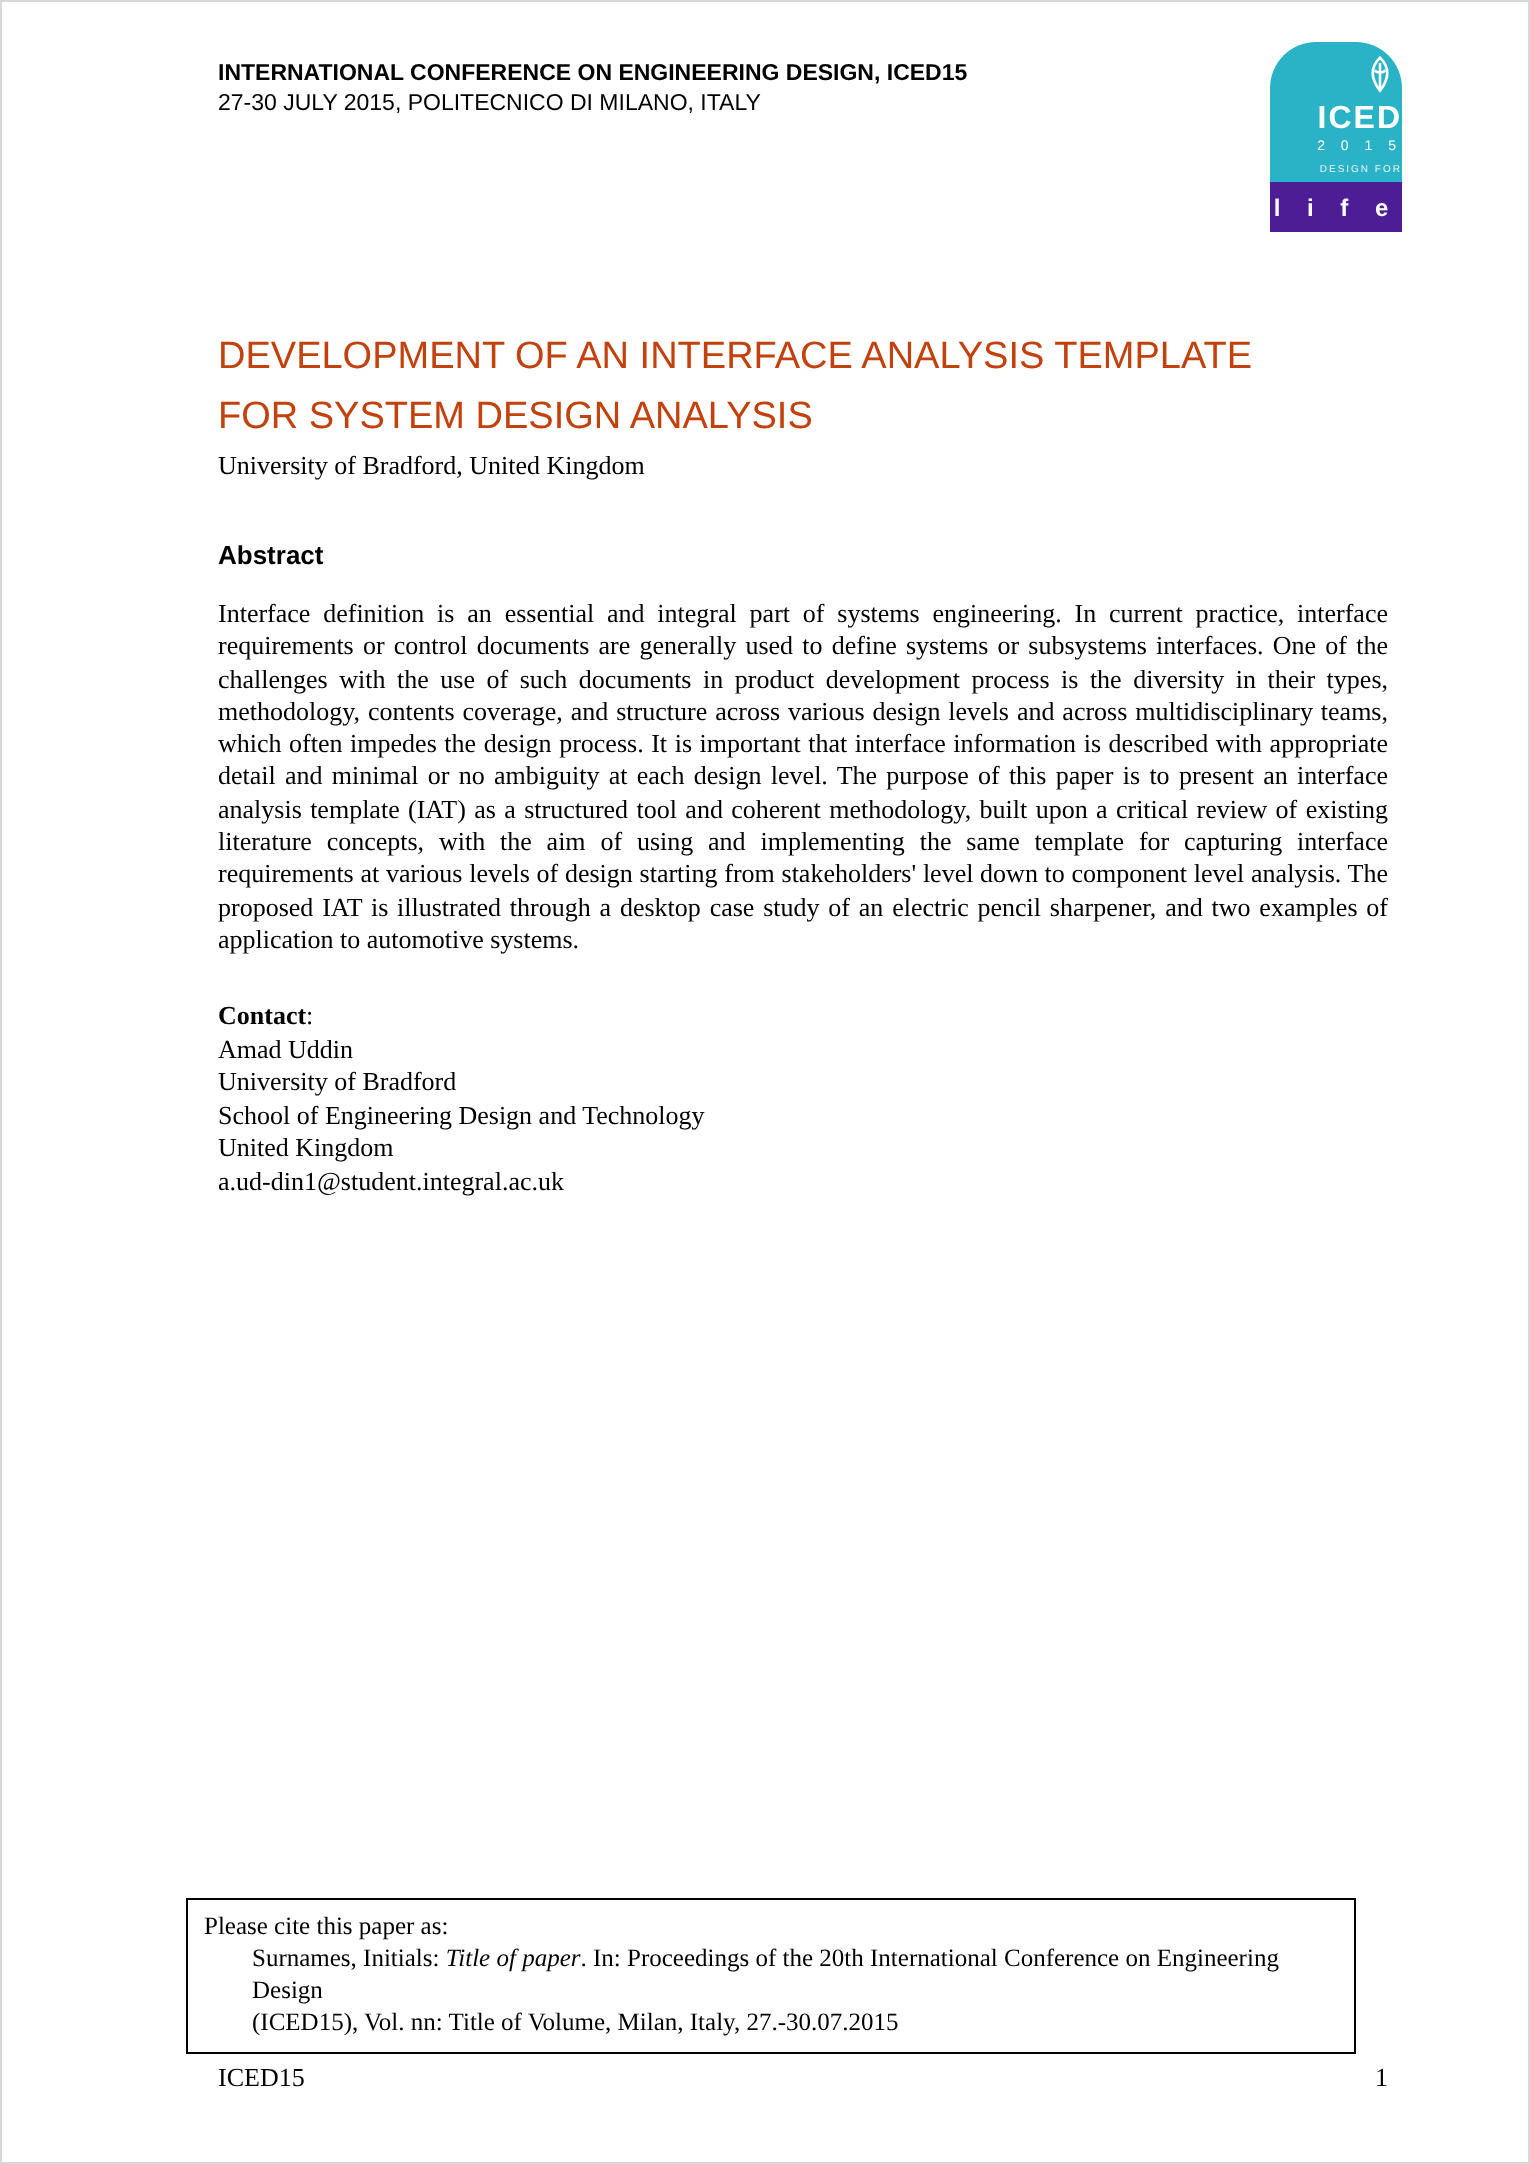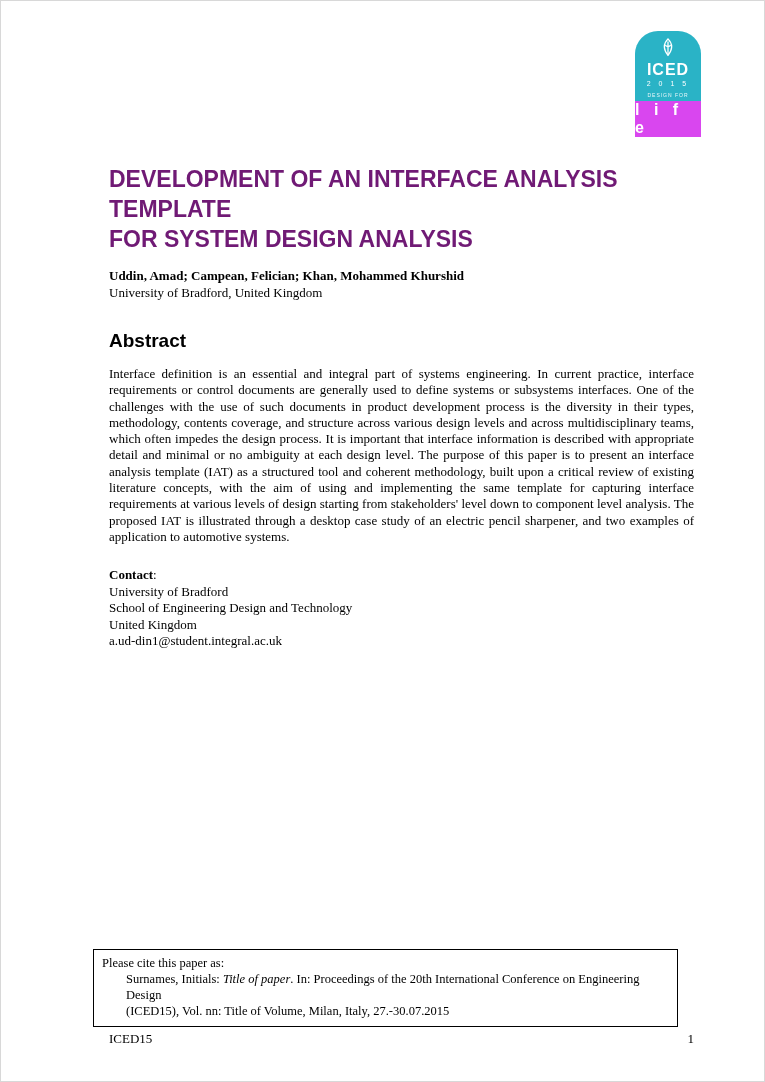--- a/index.html
+++ b/index.html
@@ -24,28 +24,28 @@
     font-family: "Liberation Sans", sans-serif;
     font-size: 11.5px;
     line-height: 15px;
     color: #000;
   }
   .header .conf-line { font-weight: bold; }
 
   
   .logo {
     position: absolute;
-    top: 30px;
+    top: 20px;
     left: 634px;
     width: 66px;
     height: 95px;
     background: #2ab3c6;
     display: flex;
     flex-direction: column;
-    align-items: center;
+    align-items: flex-end;
     font-family: "Liberation Sans", sans-serif;
     color: #ffffff;
     border-radius: 23px;
   }
   .logo .leaf { margin-top: 6px; height: 22px; }
   .logo .iced-name {
     font-weight: bold;
     font-size: 16px;
     letter-spacing: 1px;
     margin-top: 2px;
@@ -58,59 +58,59 @@
   .logo .iced-tagline {
     font-size: 5px;
     letter-spacing: 1px;
     margin-top: 5px;
     opacity: 0.9;
   }
   .logo .life-band {
     margin-top: 3px;
     width: 100%;
     flex: 1;
-    background: #d946ef;
+    background: #4c1d95;
     display: flex;
     align-items: center;
     justify-content: center;
-    font-size: 16px;
+    font-size: 12px;
     font-weight: bold;
     letter-spacing: 5px;
     color: #ffffff;
   }
 
   
   .content {
     position: absolute;
     top: 163px;
     left: 108px;
     width: 585px;
   }
   .paper-title {
     font-family: "Liberation Sans", sans-serif;
-    font-weight: bold;
-    font-size: 23px;
+    font-weight: normal;
+    font-size: 19px;
     line-height: 30px;
-    color: #701a75;
+    color: #c2410c;
   }
   .authors {
     margin-top: 13px;
     font-weight: bold;
     font-size: 13px;
     line-height: 17px;
   }
   .affiliation {
     font-size: 13px;
     line-height: 17px;
   }
   .abstract-heading {
     margin-top: 29px;
     font-family: "Liberation Sans", sans-serif;
     font-weight: bold;
-    font-size: 19px;
+    font-size: 13px;
   }
   .abstract-text {
     margin-top: 14px;
     font-size: 13px;
     line-height: 16.3px;
     text-align: justify;
   }
   .keywords {
     margin-top: 17px;
     font-size: 13px;
@@ -148,20 +148,24 @@
     display: flex;
     justify-content: space-between;
     font-size: 13px;
   }
 </style>
 </head>
 <body>
 
 <div class="page">
 
+  <div class="header">
+    <div class="conf-line">INTERNATIONAL CONFERENCE ON ENGINEERING DESIGN, ICED15</div>
+    <div class="date-line">27-30 JULY 2015, POLITECNICO DI MILANO, ITALY</div>
+  </div>
 
   <div class="logo">
     <span class="leaf">
       <svg width="22" height="22" viewBox="0 0 24 24" fill="none" stroke="#ffffff" stroke-width="1.4">
         <path d="M12 2 C7 7 6.5 13 12 20 C17.5 13 17 7 12 2 Z"></path>
         <path d="M12 5 L12 20"></path>
         <path d="M9 9 C10.5 10.5 13.5 10.5 15 9"></path>
       </svg>
     </span>
     <div class="iced-name">ICED</div>
@@ -170,29 +174,29 @@
     <div class="life-band">l i f e</div>
   </div>
 
   <div class="content">
 
     <div class="paper-title">
       <div>DEVELOPMENT OF AN INTERFACE ANALYSIS TEMPLATE</div>
       <div>FOR SYSTEM DESIGN ANALYSIS</div>
     </div>
 
-    <div class="authors">Uddin, Amad; Campean, Felician; Khan, Mohammed Khurshid</div>
     <div class="affiliation">University of Bradford, United Kingdom</div>
 
     <div class="abstract-heading">Abstract</div>
     <div class="abstract-text">Interface definition is an essential and integral part of systems engineering. In current practice, interface requirements or control documents are generally used to define systems or subsystems interfaces. One of the challenges with the use of such documents in product development process is the diversity in their types, methodology, contents coverage, and structure across various design levels and across multidisciplinary teams, which often impedes the design process. It is important that interface information is described with appropriate detail and minimal or no ambiguity at each design level. The purpose of this paper is to present an interface analysis template (IAT) as a structured tool and coherent methodology, built upon a critical review of existing literature concepts, with the aim of using and implementing the same template for capturing interface requirements at various levels of design starting from stakeholders' level down to component level analysis. The proposed IAT is illustrated through a desktop case study of an electric pencil sharpener, and two examples of application to automotive systems.</div>
 
 
     <div class="contact-block">
       <div><span class="contact-label">Contact</span><span>:</span></div>
+      <div>Amad Uddin</div>
       <div>University of Bradford</div>
       <div>School of Engineering Design and Technology</div>
       <div>United Kingdom</div>
       <div>a.ud-din1@student.integral.ac.uk</div>
     </div>
 
   </div>
 
   <div class="citation-box">
     <div class="cite-intro">Please cite this paper as:</div>

